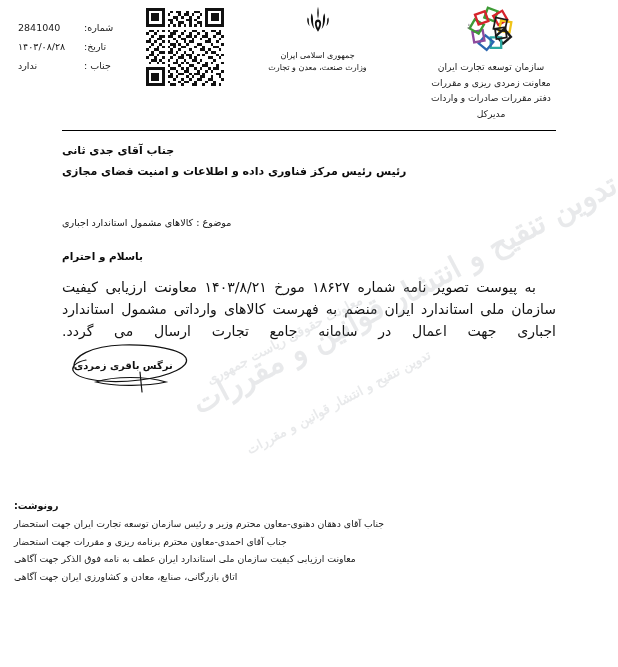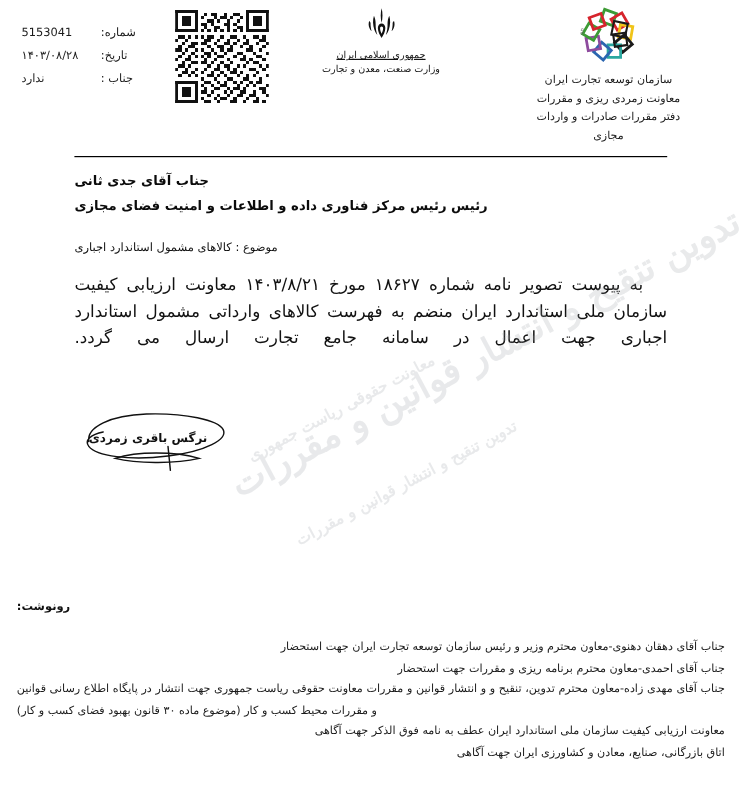--- a/index.html
+++ b/index.html
@@ -68,39 +68,39 @@
   }
   .emblem-svg { display: block; margin: 0 auto; }
   .ministry-line {
     font-family: "DejaVu Serif", "Liberation Serif", serif;
     font-size: 8px;
     line-height: 12px;
     color: #111;
     letter-spacing: 0px;
     white-space: nowrap;
   }
-  .ministry-line.l1 { margin-top: 2px; text-decoration: underline; }
+  .ministry-line.l1 { margin-top: 12px; }
 
   
   .slogan {
     position: absolute;
     top: 88px;
     left: 232px;
     width: 180px;
     text-align: center;
     font-size: 8.5px;
     color: #222;
     white-space: nowrap;
   }
 
   
   .org-block {
     position: absolute;
     top: 0px;
-    right: 6px;
+    right: 22px;
     width: 210px;
     text-align: center;
   }
   .tpo-logo { display: block; margin: 0 auto; }
   .org-line {
     font-size: 9.2px;
     line-height: 15.5px;
     color: #1a1a1a;
     white-space: nowrap;
   }
@@ -129,21 +129,21 @@
     padding-left: 62px;
     text-align: left;
     direction: rtl;
     font-size: 11px;
     font-weight: bold;
     line-height: 21px;
     color: #0b0b0b;
     white-space: nowrap;
   }
   .subject {
-    margin-top: 16px;
+    margin-top: 32px;
     padding-left: 62px;
     text-align: left;
     direction: rtl;
     font-size: 9.6px;
     line-height: 18px;
     color: #111;
     white-space: nowrap;
   }
   .greeting {
     margin-top: 15px;
@@ -241,42 +241,42 @@
     padding: 0 14px 0 14px;
     box-sizing: border-box;
     direction: rtl;
   }
   .cc-title {
     text-align: left;
     font-size: 9.6px;
     font-weight: bold;
     line-height: 16px;
     color: #111;
-    margin-bottom: 17px;
+    margin-bottom: 1px;
   }
   .cc-item {
-    text-align: right;
+    text-align: left;
     direction: rtl;
     font-size: 9.3px;
     line-height: 17.5px;
     color: #1a1a1a;
   }
   .cc-item.wrap { text-align: justify; text-align-last: left; }
 </style>
 </head>
 <body>
 
 <div id="page">
 
   <div id="header">
 
     <div class="meta">
       <div class="meta-row">
         <span class="meta-label">شماره:</span>
-        <span class="meta-value">5153041</span>
+        <span class="meta-value">2841040</span>
       </div>
       <div class="meta-row">
         <span class="meta-label">تاریخ:</span>
         <span class="meta-value">۱۴۰۳/۰۸/۲۸</span>
       </div>
       <div class="meta-row">
         <span class="meta-label">جناب :</span>
         <span class="meta-value">ندارد</span>
       </div>
     </div>
@@ -554,30 +554,31 @@
           </g>
         </g>
         <path id="tpo-arc" d="M 14,50 A 36,36 0 1 1 86,50" fill="none"></path>
         <text font-size="7.5" fill="#6b6b6b" font-family="DejaVu Sans, sans-serif">
           <textPath href="#tpo-arc" startOffset="8%">Trade Promotion Organization of Iran</textPath>
         </text>
       </svg>
       <div class="org-line first">سازمان توسعه تجارت ایران</div>
       <div class="org-line">معاونت زمردی ریزی و مقررات</div>
       <div class="org-line">دفتر مقررات صادرات و واردات</div>
-      <div class="org-line">مجازی</div>
+      <div class="org-line">مدیرکل</div>
     </div>
   </div>
 
   <div class="divider"></div>
 
   <div id="body-area">
     <div class="addressee">جناب آقای جدی ثانی</div>
     <div class="addressee">رئیس رئیس مرکز فناوری داده و اطلاعات و امنیت فضای مجازی</div>
     <div class="subject">موضوع : کالاهای مشمول استاندارد اجباری</div>
+    <div class="greeting">باسلام و احترام</div>
     <div class="paragraph"><span class="indent"></span><span>به پیوست تصویر نامه شماره ۱۸۶۲۷ مورخ ۱۴۰۳/۸/۲۱ معاونت ارزیابی کیفیت سازمان ملی استاندارد ایران منضم به فهرست کالاهای وارداتی مشمول استاندارد اجباری جهت اعمال در سامانه جامع تجارت ارسال می گردد.</span></div>
   </div>
 
   <div id="signature">
     <svg class="sig-mark" width="180" height="58" viewBox="0 0 180 58" aria-hidden="true">
       <g fill="none" stroke="#111111" stroke-width="1.2" stroke-linecap="round">
         <path d="M12 30 C10 18 30 8 60 7 C92 6 120 12 124 20 C128 28 110 38 78 42 C46 46 18 42 12 34 C8 29 14 24 24 22"></path>
         <path d="M34 44 C52 38 84 38 104 44 C86 48 54 49 34 44 Z"></path>
         <path d="M78 34 L80 54"></path>
       </g>
@@ -588,18 +589,17 @@
   <div id="watermark">
     <div class="wm-text wm-sub">معاونت حقوقی ریاست جمهوری</div>
     <div class="wm-text wm-main">معاونت تدوین تنقیح و انتشار قوانین و مقررات</div>
     <div class="wm-text wm-sub2">تدوین تنقیح و انتشار قوانین و مقررات</div>
   </div>
 
   <div id="cc">
     <div class="cc-title">رونوشت:</div>
     <div class="cc-item">جناب آقای دهقان دهنوی-معاون محترم وزیر و رئیس سازمان توسعه تجارت ایران جهت استحضار</div>
     <div class="cc-item">جناب آقای احمدی-معاون محترم برنامه ریزی و مقررات جهت استحضار</div>
-    <div class="cc-item wrap">جناب آقای مهدی زاده-معاون محترم تدوین، تنقیح و و انتشار قوانین و مقررات معاونت حقوقی ریاست جمهوری جهت انتشار در پایگاه اطلاع رسانی قوانین و مقررات محیط کسب و کار (موضوع ماده ۳۰ قانون بهبود فضای کسب و کار)</div>
     <div class="cc-item">معاونت ارزیابی کیفیت سازمان ملی استاندارد ایران عطف به نامه فوق الذکر جهت آگاهی</div>
     <div class="cc-item">اتاق بازرگانی، صنایع، معادن و کشاورزی ایران جهت آگاهی</div>
   </div>
 
 </div>
 
 </body></html>

